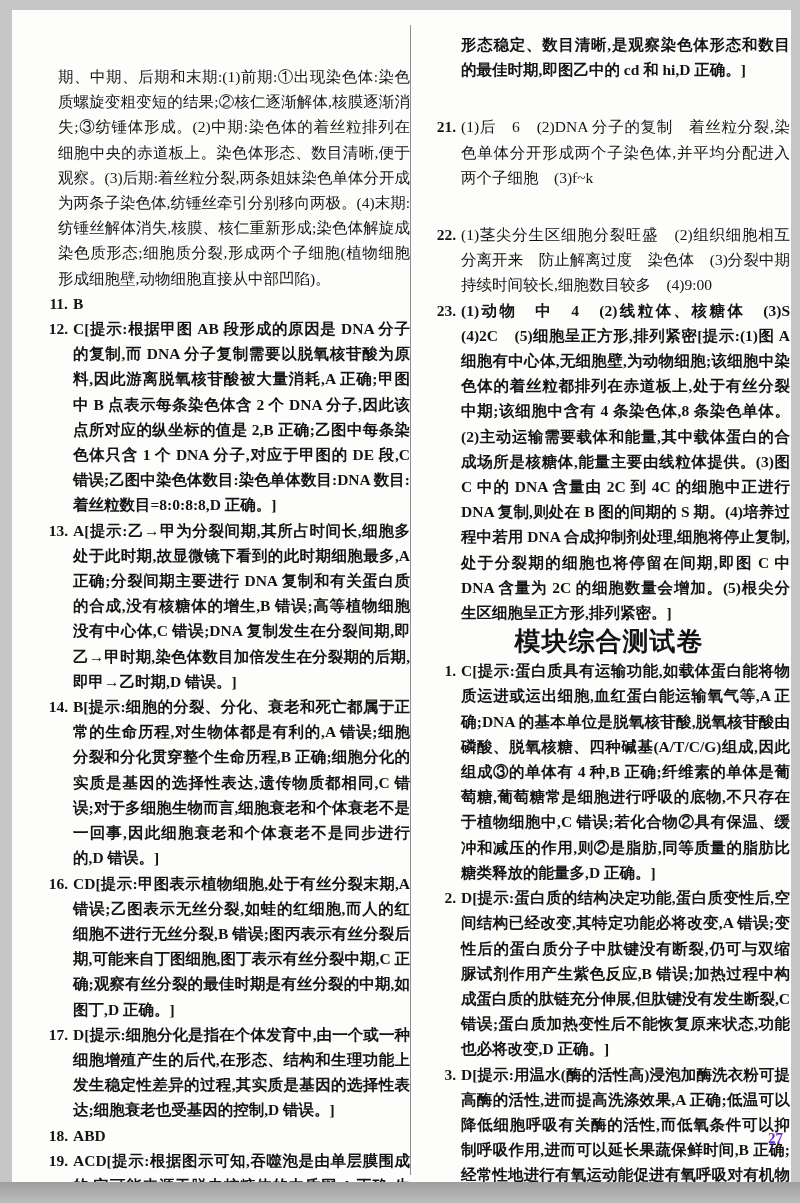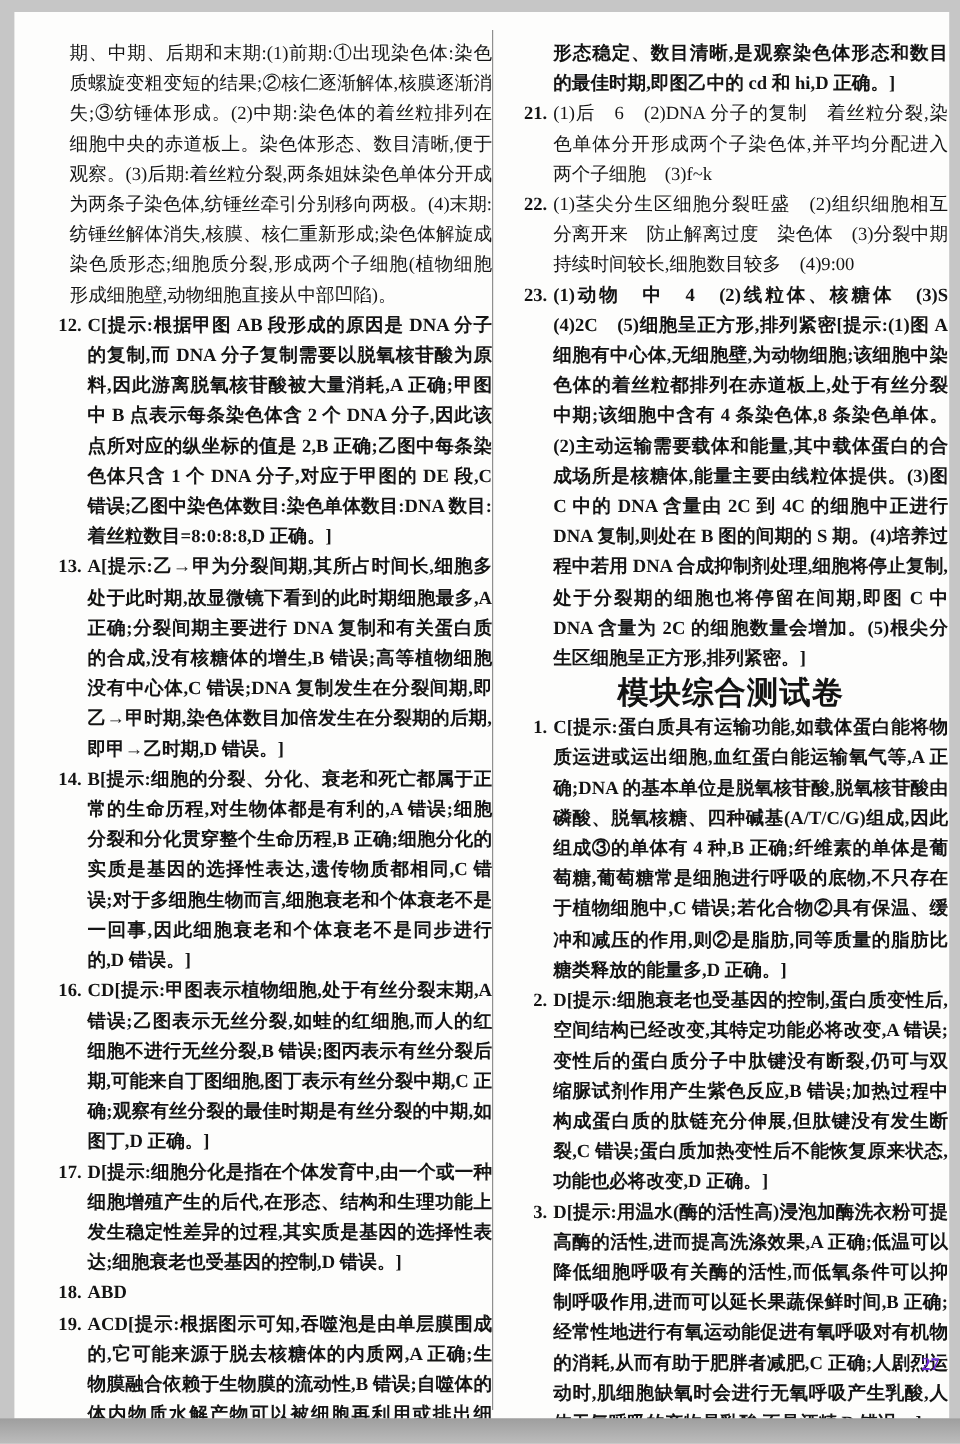--- a/index.html
+++ b/index.html
@@ -31,21 +31,21 @@
     position:absolute; left:398px; top:15px; width:1px; height:1150px;
     background:#8f8f8f;
   }
   .item { display:flex; }
   .item .num {
     flex:0 0 33px; padding-right:5px;
     text-align:right; font-weight:700; white-space:nowrap;
   }
   .item .body { flex:1; text-align:justify; }
   .hint { font-weight:600; }
-  .kai  { font-weight:400; }
+  .kai  { font-weight:400;margin-top:32px; }
   .cont { padding-left:18px; }
   .cont-right { padding-left:33px; }
   .section-heading {
     text-align:center; font-size:26px; font-weight:700;
     line-height:30px; padding:2px 0 1px 0; letter-spacing:1px;
   }
   .page-num {
     position:absolute; left:756px; top:1120px;
     font-size:15px; font-weight:700; color:#6d28d9;
   }
@@ -53,20 +53,24 @@
 </head>
 <body>
 
 <div class="page">
 
   <div class="divider"></div>
 
   <div class="col col-left">
     <div class="cont kai">期、中期、后期和末期:(1)前期:①出现染色体:染色质螺旋变粗变短的结果;②核仁逐渐解体,核膜逐渐消失;③纺锤体形成。(2)中期:染色体的着丝粒排列在细胞中央的赤道板上。染色体形态、数目清晰,便于观察。(3)后期:着丝粒分裂,两条姐妹染色单体分开成为两条子染色体,纺锤丝牵引分别移向两极。(4)末期:纺锤丝解体消失,核膜、核仁重新形成;染色体解旋成染色质形态;细胞质分裂,形成两个子细胞(植物细胞形成细胞壁,动物细胞直接从中部凹陷)。</div>
 
+    <div class="item hint">
+      <span class="num">11.</span>
+      <span class="body">B</span>
+    </div>
     <div class="item hint">
       <span class="num">12.</span>
       <span class="body">C[提示:根据甲图 AB 段形成的原因是 DNA 分子的复制,而 DNA 分子复制需要以脱氧核苷酸为原料,因此游离脱氧核苷酸被大量消耗,A 正确;甲图中 B 点表示每条染色体含 2 个 DNA 分子,因此该点所对应的纵坐标的值是 2,B 正确;乙图中每条染色体只含 1 个 DNA 分子,对应于甲图的 DE 段,C 错误;乙图中染色体数目:染色单体数目:DNA 数目:着丝粒数目=8:0:8:8,D 正确。]</span>
     </div>
     <div class="item hint">
       <span class="num">13.</span>
       <span class="body">A[提示:乙→甲为分裂间期,其所占时间长,细胞多处于此时期,故显微镜下看到的此时期细胞最多,A 正确;分裂间期主要进行 DNA 复制和有关蛋白质的合成,没有核糖体的增生,B 错误;高等植物细胞没有中心体,C 错误;DNA 复制发生在分裂间期,即乙→甲时期,染色体数目加倍发生在分裂期的后期,即甲→乙时期,D 错误。]</span>
     </div>
     <div class="item hint">
       <span class="num">14.</span>
@@ -108,21 +112,21 @@
     </div>
 
     <div class="section-heading">模块综合测试卷</div>
 
     <div class="item hint">
       <span class="num">1.</span>
       <span class="body">C[提示:蛋白质具有运输功能,如载体蛋白能将物质运进或运出细胞,血红蛋白能运输氧气等,A 正确;DNA 的基本单位是脱氧核苷酸,脱氧核苷酸由磷酸、脱氧核糖、四种碱基(A/T/C/G)组成,因此组成③的单体有 4 种,B 正确;纤维素的单体是葡萄糖,葡萄糖常是细胞进行呼吸的底物,不只存在于植物细胞中,C 错误;若化合物②具有保温、缓冲和减压的作用,则②是脂肪,同等质量的脂肪比糖类释放的能量多,D 正确。]</span>
     </div>
     <div class="item hint">
       <span class="num">2.</span>
-      <span class="body">D[提示:细胞衰老也受基因的控制,蛋白质变性后,空间结构已经改变,其特定功能必将改变,A 错误;变性后的蛋白质分子中肽键没有断裂,仍可与双缩脲试剂作用产生紫色反应,B 错误;加热过程中构成蛋白质的肽链充分伸展,但肽键没有发生断裂,C 错误;蛋白质加热变性后不能恢复原来状态,功能也必将改变,D 正确。]</span>
+      <span class="body">D[提示:蛋白质的结构决定功能,蛋白质变性后,空间结构已经改变,其特定功能必将改变,A 错误;变性后的蛋白质分子中肽键没有断裂,仍可与双缩脲试剂作用产生紫色反应,B 错误;加热过程中构成蛋白质的肽链充分伸展,但肽键没有发生断裂,C 错误;蛋白质加热变性后不能恢复原来状态,功能也必将改变,D 正确。]</span>
     </div>
     <div class="item hint">
       <span class="num">3.</span>
       <span class="body">D[提示:用温水(酶的活性高)浸泡加酶洗衣粉可提高酶的活性,进而提高洗涤效果,A 正确;低温可以降低细胞呼吸有关酶的活性,而低氧条件可以抑制呼吸作用,进而可以延长果蔬保鲜时间,B 正确;经常性地进行有氧运动能促进有氧呼吸对有机物的消耗,从而有助于肥胖者减肥,C 正确;人剧烈运动时,肌细胞缺氧时会进行无氧呼吸产生乳酸,人体无氧呼吸的产物是乳酸,不是酒精,D 错误。]</span>
     </div>
 
   </div>
 
   <div class="page-num">27</div>
 </div>

